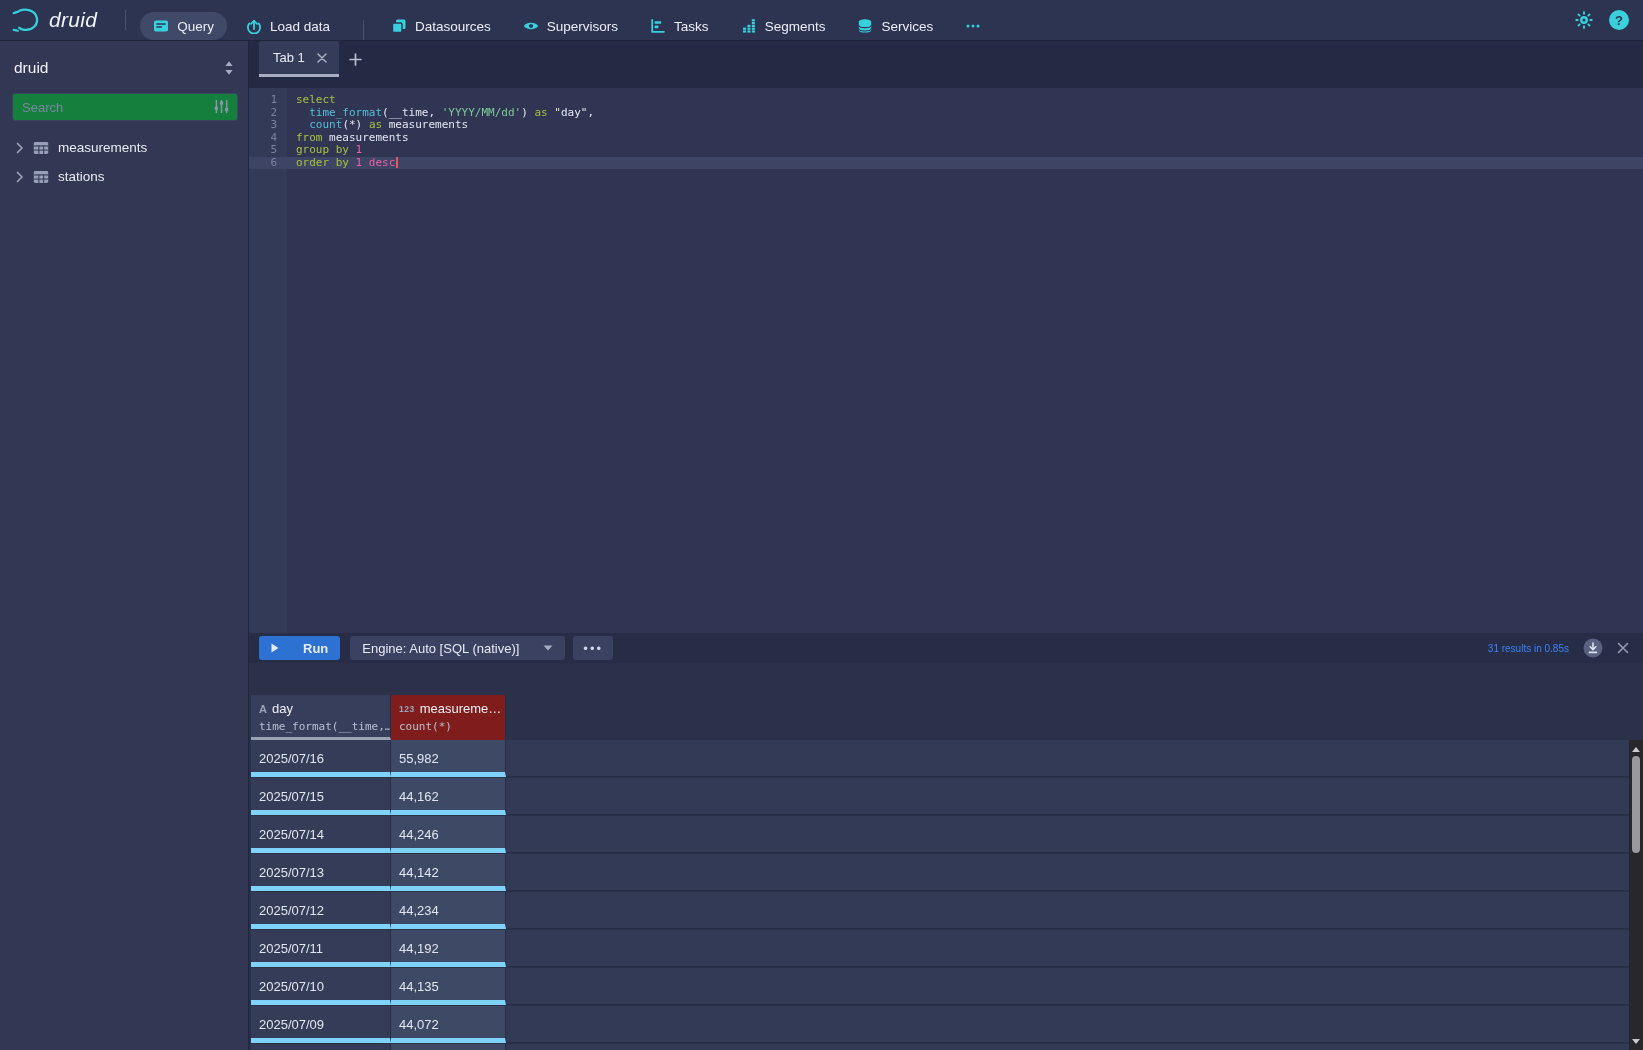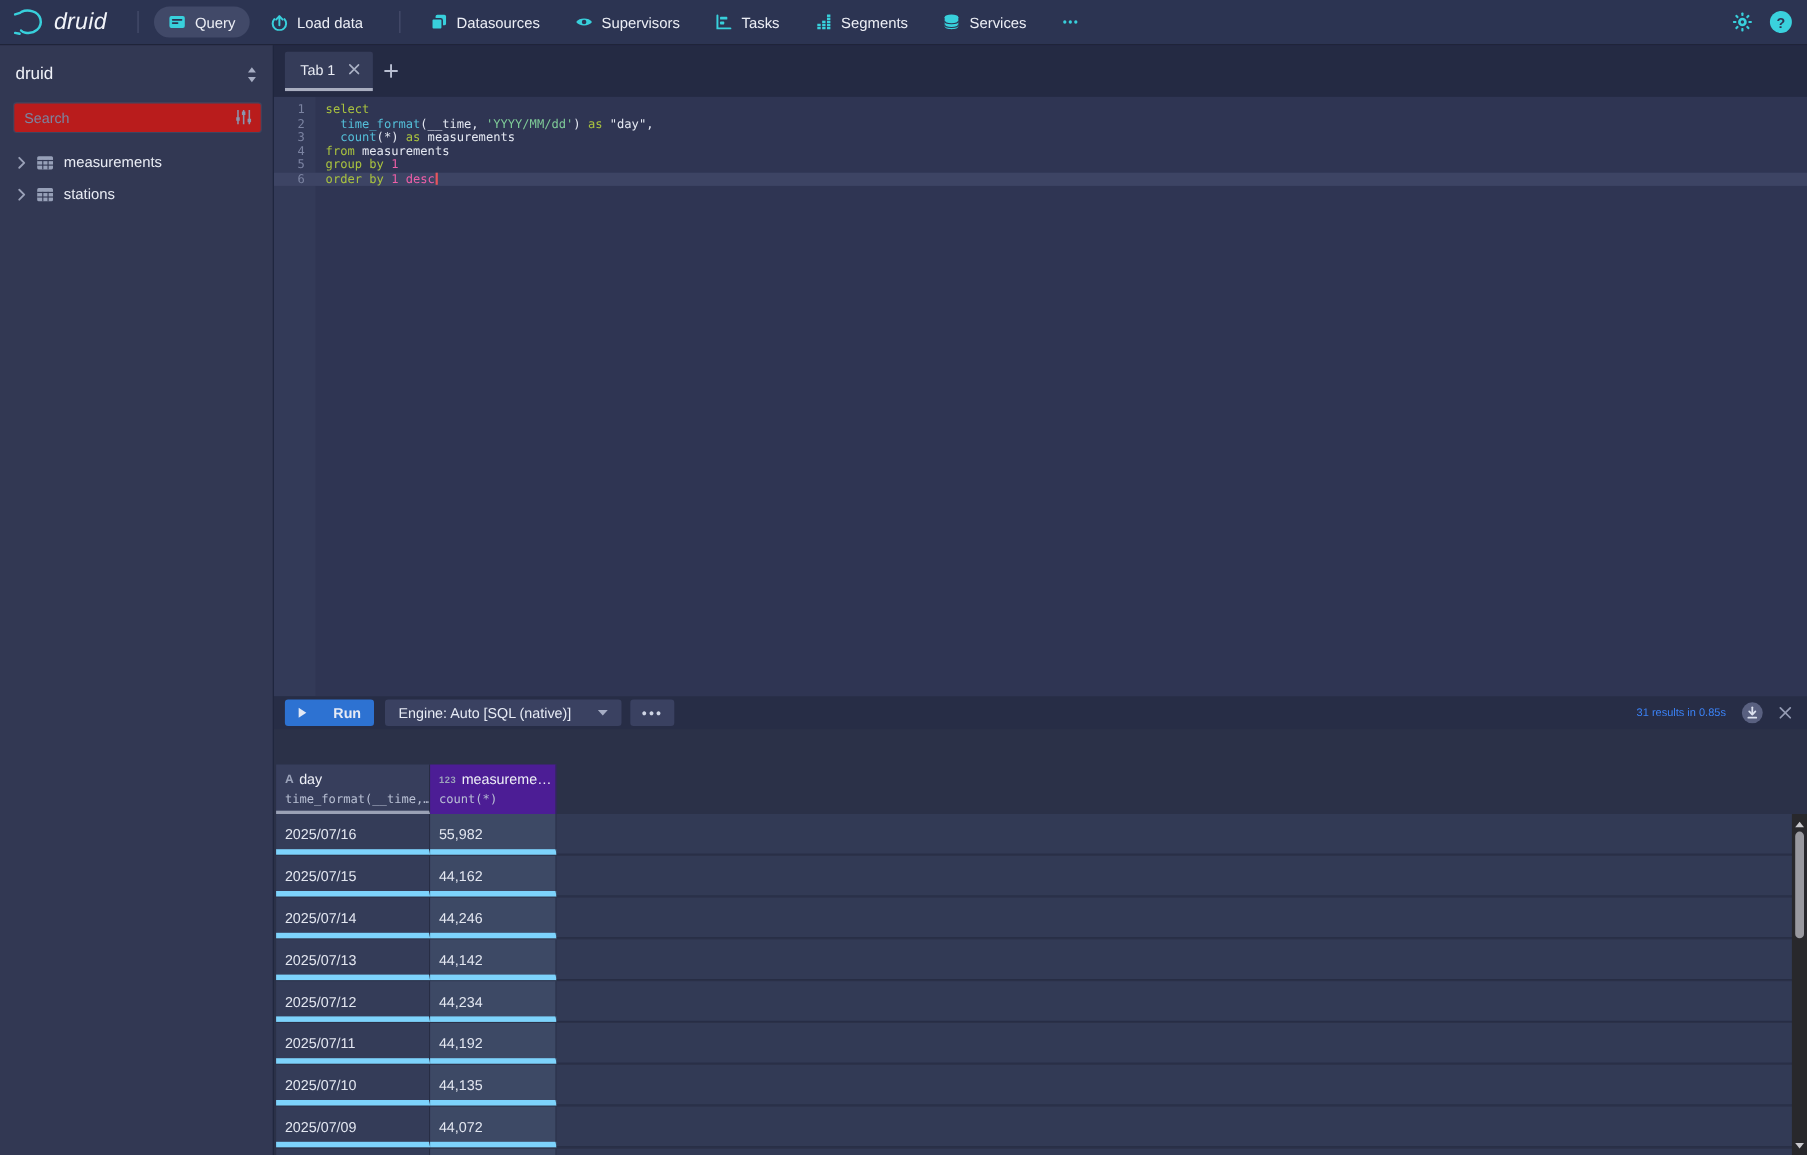--- a/index.html
+++ b/index.html
@@ -6,50 +6,50 @@
   html,body { width:1643px; height:1050px; overflow:hidden; background:#2b3148;
     font-family:"Liberation Sans","DejaVu Sans",sans-serif; -webkit-font-smoothing:antialiased; }
   .icon { display:inline-flex; align-items:center; justify-content:center; flex:none; }
 
   
   .navbar { height:41px; background:#2c3452; display:flex; align-items:center;
     border-bottom:1px solid #1f2439; padding:0 14px 0 10px; position:relative; }
   .logo { display:flex; align-items:center; gap:8px; margin-right:14px; }
   .logo-text { color:#f2f4f9; font-size:21px; font-style:italic; font-weight:500; letter-spacing:.3px; }
   .nav-divider { width:1px; height:20px; background:#4a5170; margin:0 14px; }
-  .nav-items { display:flex; align-items:center; height:100%; }
+  .nav-items { display:flex; align-items:flex-end; height:100%; }
   .nav-item { display:flex; align-items:center; gap:8px; color:#eceef5; font-size:13.5px;
     padding:6px 13px; border-radius:15px; cursor:pointer; margin-right:6px; white-space:nowrap; }
   .nav-item.active { background:#414968; }
   .nav-right { margin-left:auto; display:flex; align-items:center; gap:16px; }
   .help-circle { width:20px; height:20px; border-radius:50%; background:#3ad1dd; color:#2c3452;
     font-size:13px; font-weight:700; display:flex; align-items:center; justify-content:center; cursor:pointer; }
 
   
   .body { display:flex; height:1009px; }
 
   
   .sidebar { width:248px; background:#323853; flex:none; padding:14px 10px 0 12px; }
   .schema-picker { display:flex; align-items:center; justify-content:space-between;
     color:#f0f2f8; font-size:15.5px; padding:4px 4px 4px 2px; cursor:pointer; }
   .search-wrap { margin-top:12px; position:relative; }
-  .search-input { width:100%; height:28px; background:#b91c1c; border:1px solid #3e4560;
+  .search-input { width:100%; height:28px; background:#15803d; border:1px solid #3e4560;
     border-radius:3px; color:#d7dbe8; font-size:13px; padding:0 34px 0 9px; outline:none;
     font-family:"Liberation Sans","DejaVu Sans",sans-serif; }
   .search-input::placeholder { color:#7c85a0; }
   .search-filter { position:absolute; right:8px; top:6px; cursor:pointer; }
   .tree { margin-top:12px; }
   .tree-item { display:flex; align-items:center; gap:9px; height:29px; color:#e9ecf4;
     font-size:13.5px; cursor:pointer; padding-left:4px; }
 
   
   .main { flex:1; display:flex; flex-direction:column; border-left:1px solid #20263d; min-width:0; }
 
   
-  .tabbar { height:47px; background:#242a43; display:flex; align-items:center; padding-left:10px; flex:none; }
+  .tabbar { height:47px; background:#242a43; display:flex; align-items:flex-start; padding-left:10px; flex:none; }
   .tab { height:36px; background:#353c59; border-bottom:3px solid #a9aec0; border-radius:2px 2px 0 0;
     display:flex; align-items:center; gap:12px; padding:0 12px 0 14px; color:#e9ecf4; font-size:13px; cursor:pointer; }
   .tab-close { cursor:pointer; display:flex; }
   .tab-add { width:34px; height:36px; display:flex; align-items:center; justify-content:center; cursor:pointer; }
 
   
   .editor { height:545px; background:#2f3553; position:relative; flex:none;
     font-family:"DejaVu Sans Mono","Liberation Mono",monospace; font-size:11px; overflow:hidden; }
   .gutter-bg { position:absolute; left:0; top:0; bottom:0; width:38px; background:#333a58; }
   .code-lines { position:relative; padding-top:6px; }
@@ -77,21 +77,21 @@
   
   .results { flex:1; background:#2b3148; position:relative; padding:32px 0 0 2px; overflow:hidden; }
   .hrow { display:flex; height:45px; }
   .hcell { padding:6px 0 0 8px; position:relative; }
   .hcell .hname { font-size:13px; color:#eef0f7; display:flex; align-items:center; gap:5px; }
   .hcell .hexpr { font-family:"DejaVu Sans Mono","Liberation Mono",monospace; font-size:11px;
     color:#b9c0d4; margin-top:4px; white-space:nowrap; overflow:hidden; }
   .glyph-a { font-size:11px; font-weight:700; color:#9ba3ba; }
   .glyph-123 { font-size:8.5px; font-weight:700; color:#9ba3ba; letter-spacing:.5px; }
   .h1 { width:140px; background:#373e5c; border-right:1px solid #272d44; border-bottom:3px solid #9aa1b5; cursor:pointer; }
-  .h2 { width:115px; background:#4c1d95; border-right:1px solid #272d44; cursor:pointer; }
+  .h2 { width:115px; background:#7f1d1d; border-right:1px solid #272d44; cursor:pointer; }
   .trow { display:flex; height:38px; }
   .tcell { line-height:37px; height:37px; font-size:13px; color:#e2e6f0; padding-left:8px;
     border-bottom:5px solid #7dd3fc; white-space:nowrap; overflow:hidden; cursor:default; }
   .c1 { width:140px; background:#343c58; border-right:1px solid #272d44; flex:none; }
   .c2 { width:115px; background:#3d4965; border-right:1px solid #272d44; flex:none; }
   .cfill { flex:1; background:#323a55; border-bottom:1px solid #272d44; height:37px; }
   .trow.partial { height:6px; overflow:hidden; }
   .trow.partial .tcell, .trow.partial .cfill { border-bottom:none; }
 
   

